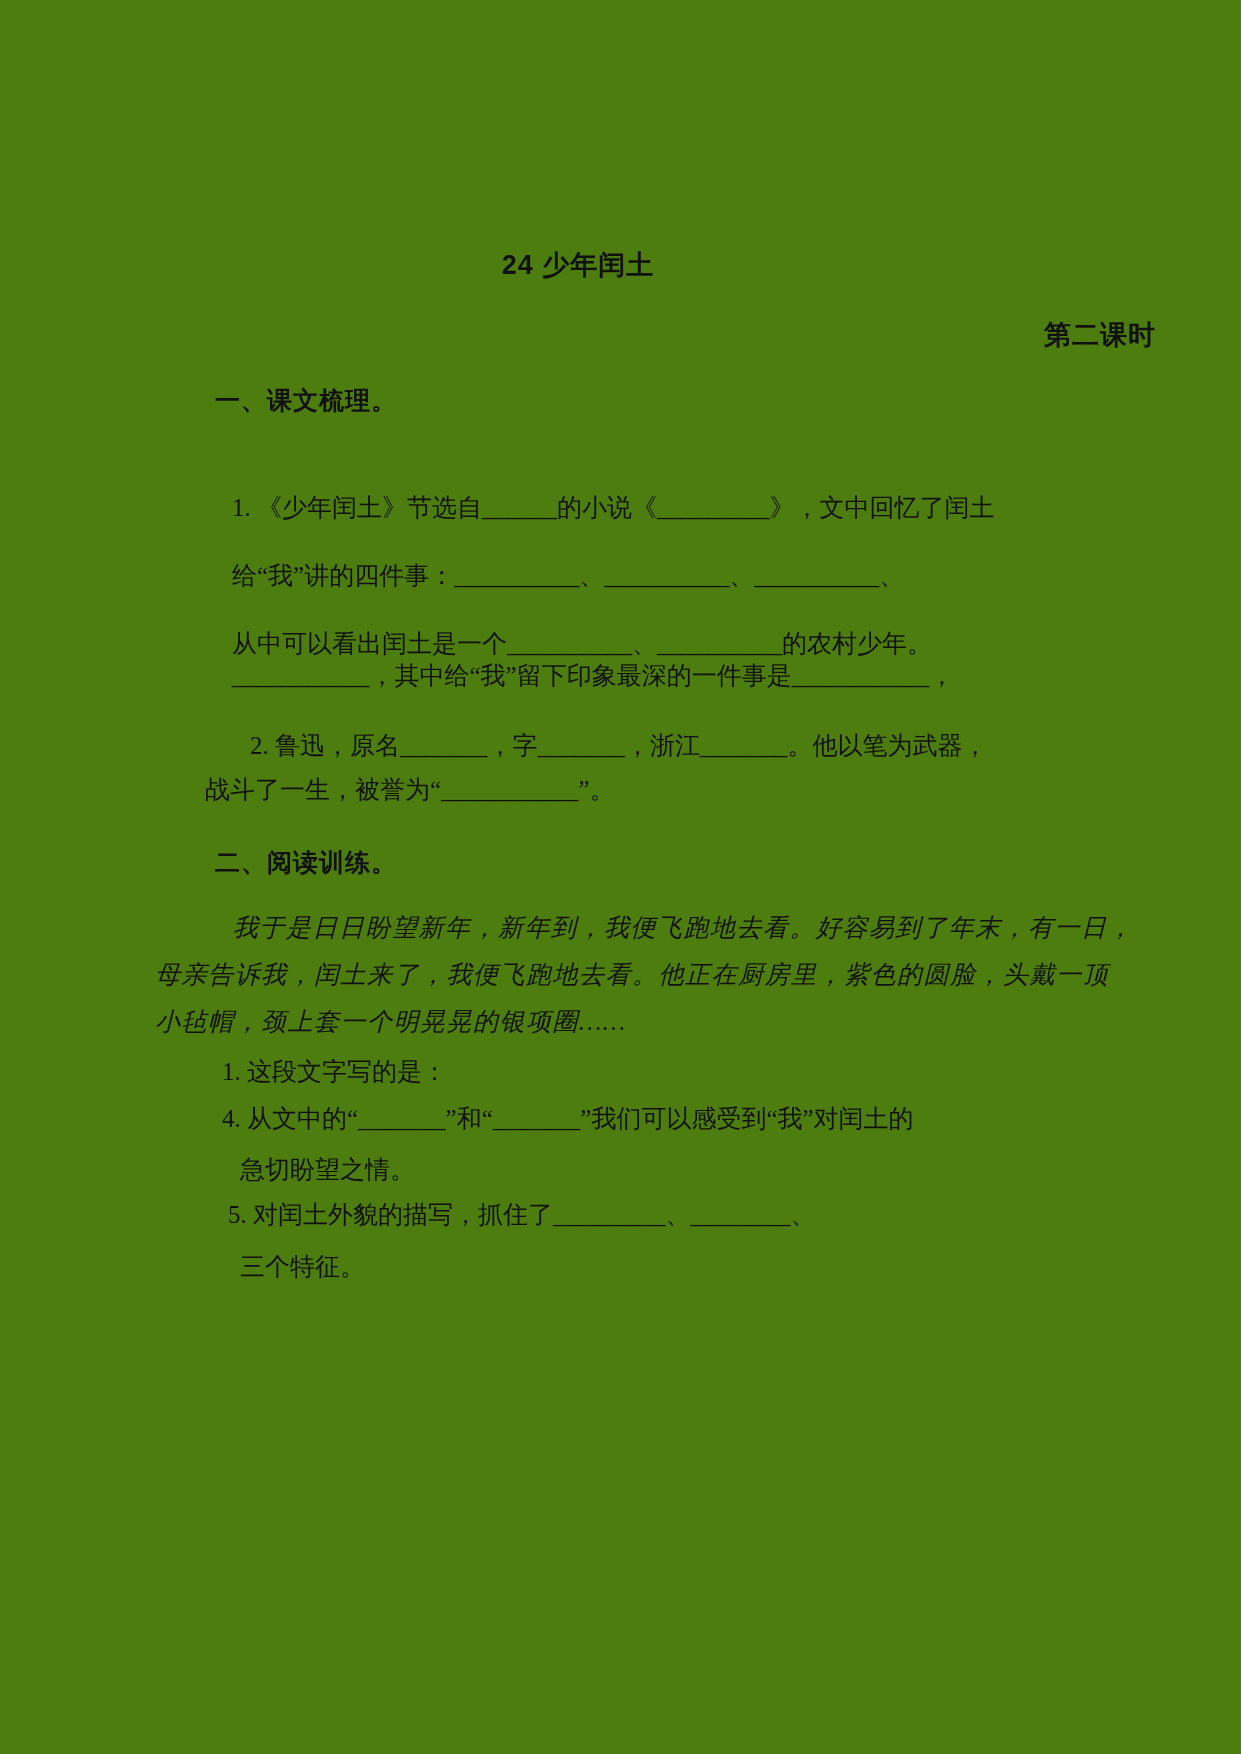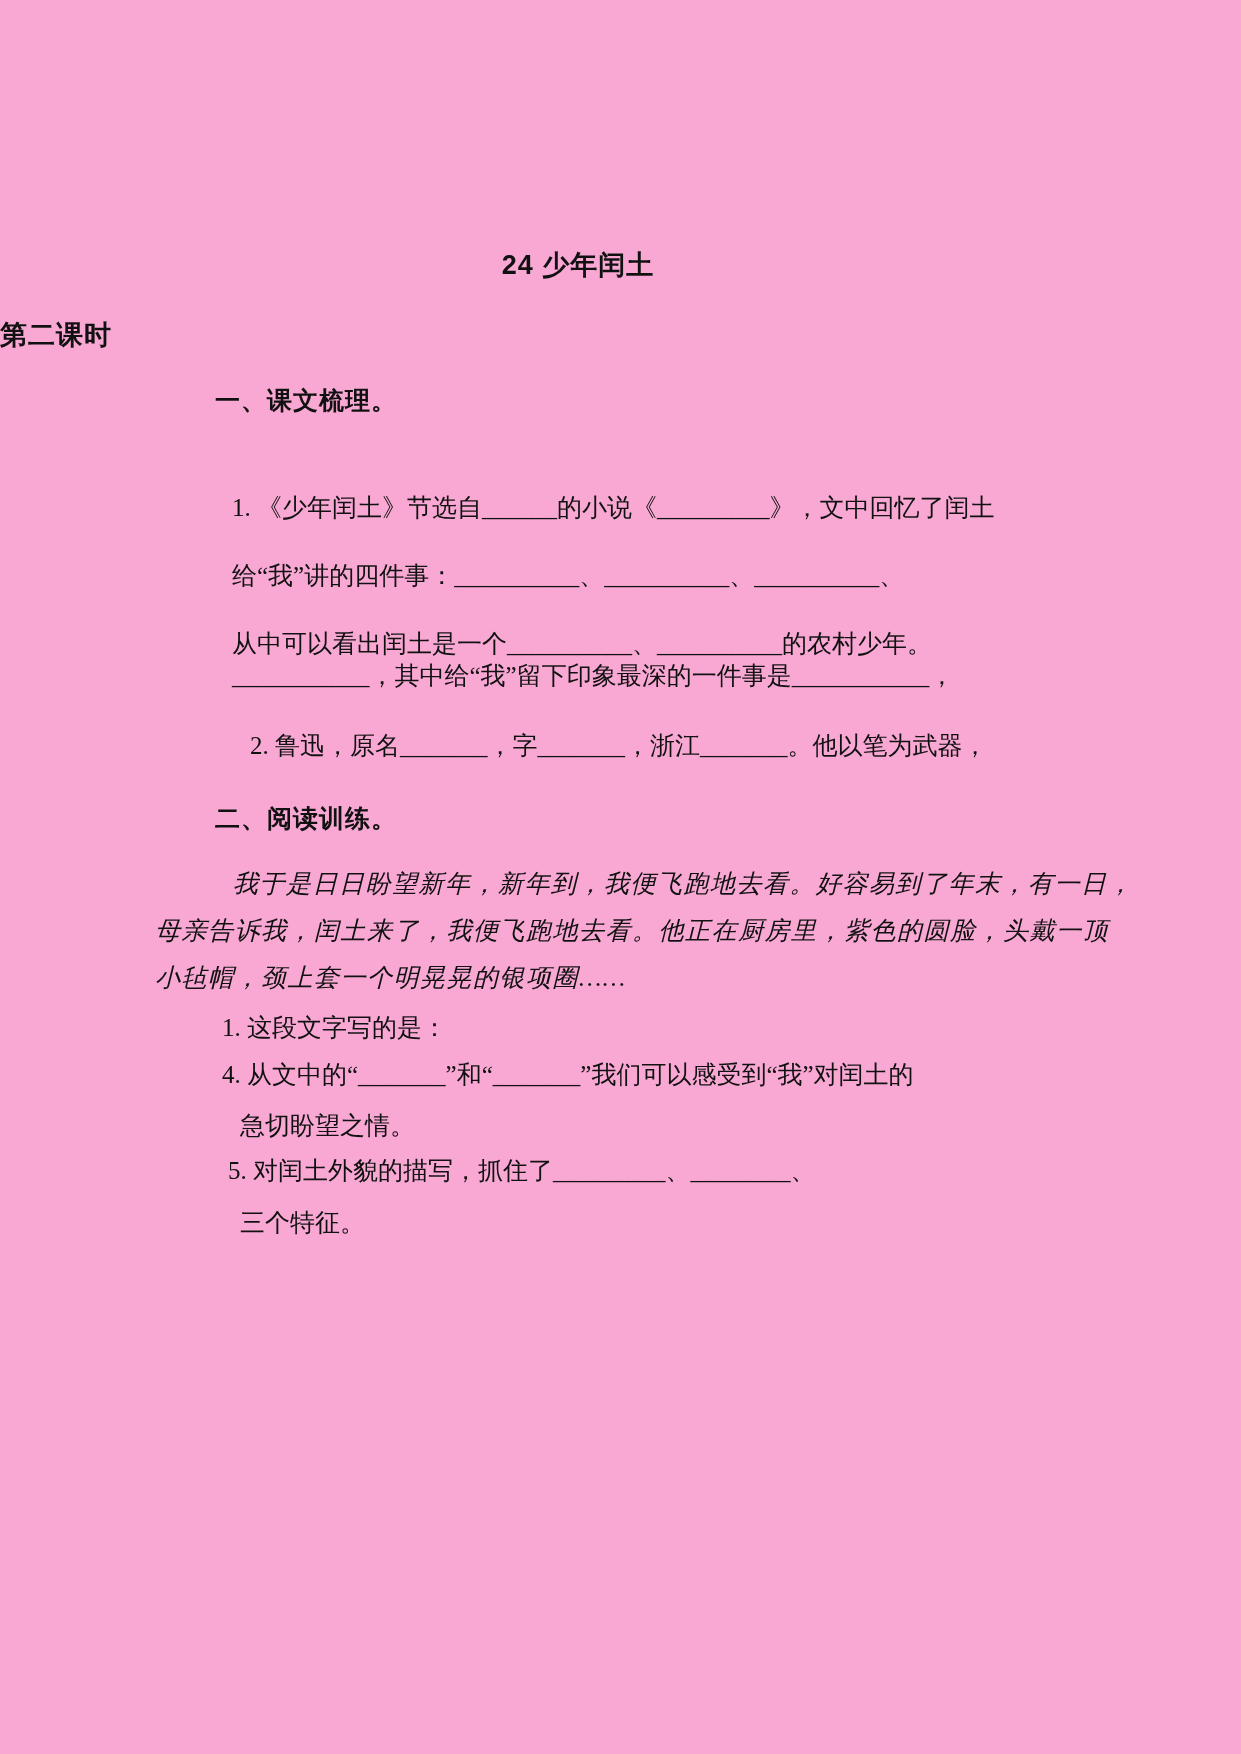--- a/index.html
+++ b/index.html
@@ -11,40 +11,40 @@
     width: 1241px;
     height: 1754px;
     font-family: "Liberation Serif", serif;
     color: #111111;
     overflow: hidden;
   }
   .page {
     position: relative;
     width: 1241px;
     height: 1754px;
-    background: #f9a8d4;
+    background: #4d7c0f;
     box-sizing: border-box;
     padding-top: 248px;
   }
   .title {
     font-family: "Liberation Sans", sans-serif;
     font-weight: bold;
     font-size: 27px;
     line-height: 34px;
     text-align: center;
     padding-right: 85px;
     margin: 0;
     letter-spacing: 1px;
   }
   .subtitle {
     font-family: "Liberation Sans", sans-serif;
     font-weight: bold;
     font-size: 27px;
     line-height: 34px;
-    text-align: left;
+    text-align: right;
     padding-right: 85px;
     margin: 36px 0 0 0;
     letter-spacing: 1px;
   }
   .sec-heading {
     font-family: "Liberation Sans", sans-serif;
     font-weight: bold;
     font-size: 25px;
     line-height: 32px;
     margin-left: 215px;
@@ -92,20 +92,21 @@
   <h2 class="subtitle">第二课时</h2>
 
   <div class="sec-heading sec1-heading">一、课文梳理。</div>
 
   <div class="line q1-line q1-first">1. 《少年闰土》节选自______的小说《_________》，文中回忆了闰土</div>
   <div class="line q1-line">给“我”讲的四件事：__________、__________、__________、</div>
   <div class="line q1-line q1-last">从中可以看出闰土是一个__________、__________的农村少年。</div>
   <div class="line q1-line">___________，其中给“我”留下印象最深的一件事是___________，</div>
 
   <div class="line q2-line1">2. 鲁迅，原名_______，字_______，浙江_______。他以笔为武器，</div>
+  <div class="line q2-line2">战斗了一生，被誉为“___________”。</div>
 
   <div class="sec-heading sec2-heading">二、阅读训练。</div>
 
   <div class="passage-line passage-first">我于是日日盼望新年，新年到，我便飞跑地去看。好容易到了年末，有一日，</div>
   <div class="passage-line">母亲告诉我，闰土来了，我便飞跑地去看。他正在厨房里，紫色的圆脸，头戴一顶</div>
   <div class="passage-line">小毡帽，颈上套一个明晃晃的银项圈……</div>
 
   <div class="line rq rq1">1. 这段文字写的是：</div>
   <div class="line rq rq2">4. 从文中的“_______”和“_______”我们可以感受到“我”对闰土的</div>
   <div class="line rq2-cont">急切盼望之情。</div>

